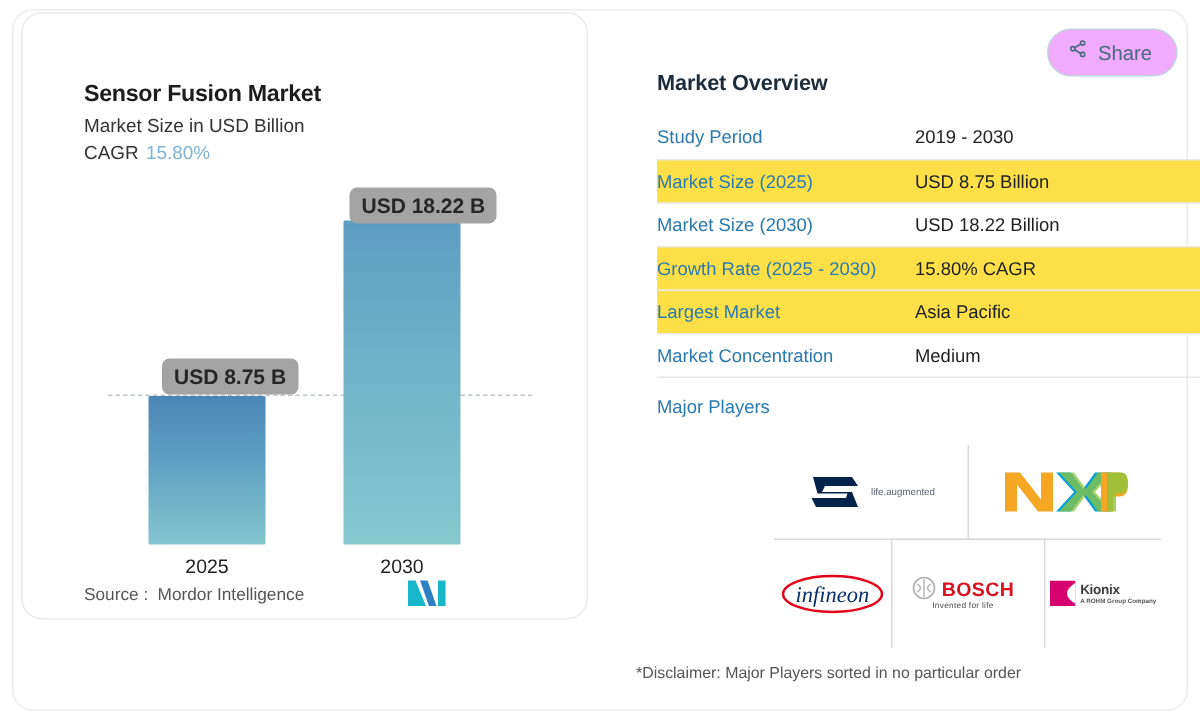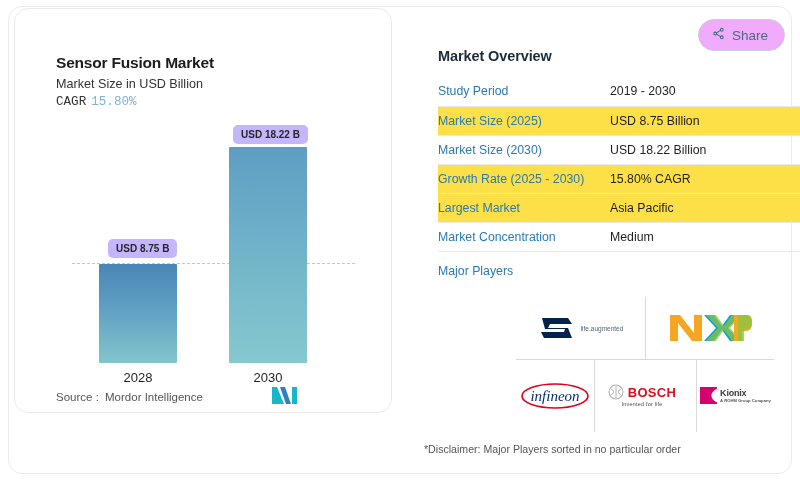--- a/index.html
+++ b/index.html
@@ -62,21 +62,20 @@
     font-size: 12.6px;
     color: #333333;
   }
   .chart-cagr-row {
     position: absolute;
     left: 56px;
     top: 95px;
     font-size: 12.6px;
     color: #333333;
     white-space: nowrap;
-    font-family: Liberation Mono, monospace;
   }
   .chart-cagr-value {
     color: #7fb2d4;
     margin-left: 5px;
   }
 
   
   .plot {
     position: absolute;
     left: 14px;
@@ -108,23 +107,23 @@
   .bar-2030 {
     left: 215px;
     top: 139px;
     width: 78px;
     height: 216px;
     background: linear-gradient(180deg, #5e9dc3 0%, #6fb2c9 45%, #86c8ce 100%);
   }
 
   .value-badge {
     position: absolute;
-    background: #c4b5fd;
+    background: #a3a3a3;
     border-radius: 5px;
-    font-size: 10px;
+    font-size: 14px;
     font-weight: bold;
     color: #262626;
     padding: 4px 8px 4px 8px;
     white-space: nowrap;
   }
   .badge-2025 { left: 94px; top: 231px; }
   .badge-2030 { left: 219px; top: 117px; }
 
   .axis-label {
     position: absolute;
@@ -313,21 +312,21 @@
 
   <div class="plot">
     <div class="dash-line"></div>
 
     <div class="bar bar-2025"></div>
     <div class="bar bar-2030"></div>
 
     <div class="value-badge badge-2025">USD 8.75 B</div>
     <div class="value-badge badge-2030">USD 18.22 B</div>
 
-    <div class="axis-label axis-2025">2028</div>
+    <div class="axis-label axis-2025">2025</div>
     <div class="axis-label axis-2030">2030</div>
   </div>
 
   <div class="source-row">
     <span class="source-label">Source :</span>
     <span>Mordor Intelligence</span>
   </div>
   <div class="mi-logo">
     <svg width="26" height="18" viewBox="0 0 26 18">
       <polygon points="0,18 0,1 5,1 12,18 7,18" fill="#17b6c8"></polygon>

